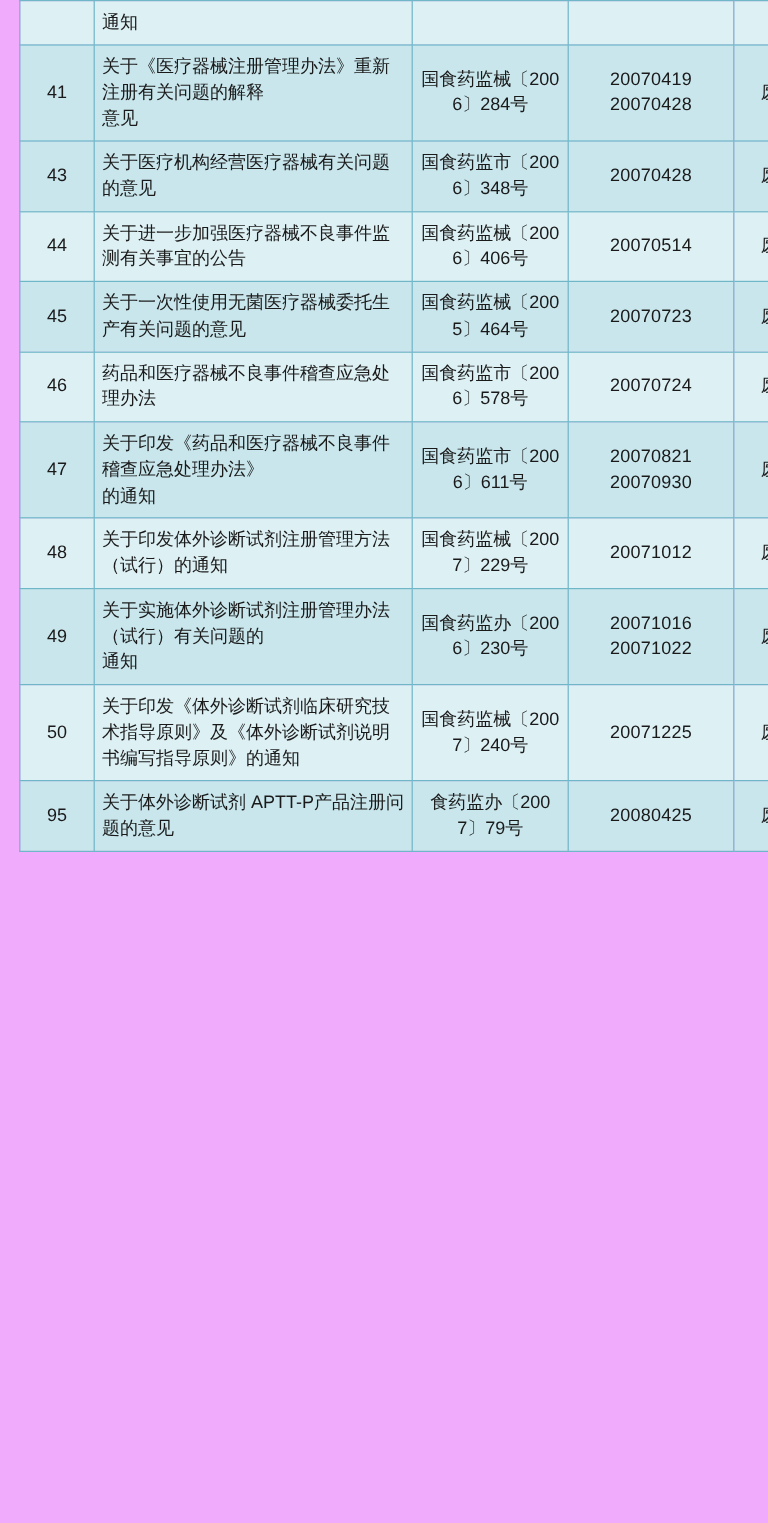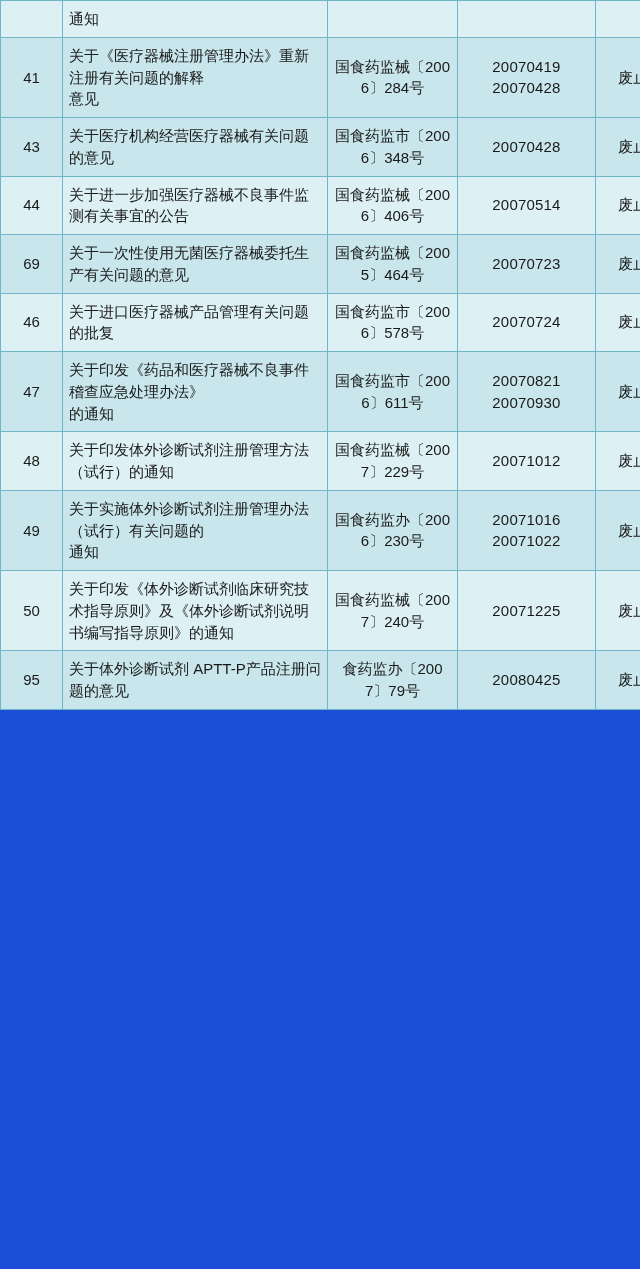--- a/index.html
+++ b/index.html
@@ -7,22 +7,23 @@
     padding: 0;
     background: #ffffff;
   }
   body {
     width: 640px;
     font-family: "Liberation Sans", "DejaVu Sans", sans-serif;
   }
   #doc {
     width: 640px;
     min-height: 1269px;
-    background: #1d4ed8;
+    background: #f0abfc;
     box-sizing: border-box;
+    padding-left: 16px;
   }
   table.reg-table {
     width: 640px;
     border-collapse: collapse;
     table-layout: fixed;
   }
   table.reg-table td {
     border: 1px solid #6fb7c8;
     vertical-align: middle;
     padding: 7px 6px;
@@ -102,30 +103,30 @@
 
       <tr class="row-a">
         <td class="col-num">44</td>
         <td class="col-title multiline">关于进一步加强医疗器械不良事件监测有关事宜的公告</td>
         <td class="col-code">国食药监械〔2006〕406号</td>
         <td class="col-date multiline">20070514</td>
         <td class="col-status">废止</td>
       </tr>
 
       <tr class="row-b">
-        <td class="col-num">69</td>
+        <td class="col-num">45</td>
         <td class="col-title multiline">关于一次性使用无菌医疗器械委托生产有关问题的意见</td>
         <td class="col-code">国食药监械〔2005〕464号</td>
         <td class="col-date multiline">20070723</td>
         <td class="col-status">废止</td>
       </tr>
 
       <tr class="row-a">
         <td class="col-num">46</td>
-        <td class="col-title multiline">关于进口医疗器械产品管理有关问题的批复</td>
+        <td class="col-title multiline">药品和医疗器械不良事件稽查应急处理办法</td>
         <td class="col-code">国食药监市〔2006〕578号</td>
         <td class="col-date multiline">20070724</td>
         <td class="col-status">废止</td>
       </tr>
 
       <tr class="row-b">
         <td class="col-num">47</td>
         <td class="col-title multiline">关于印发《药品和医疗器械不良事件稽查应急处理办法》
 的通知</td>
         <td class="col-code">国食药监市〔2006〕611号</td>

